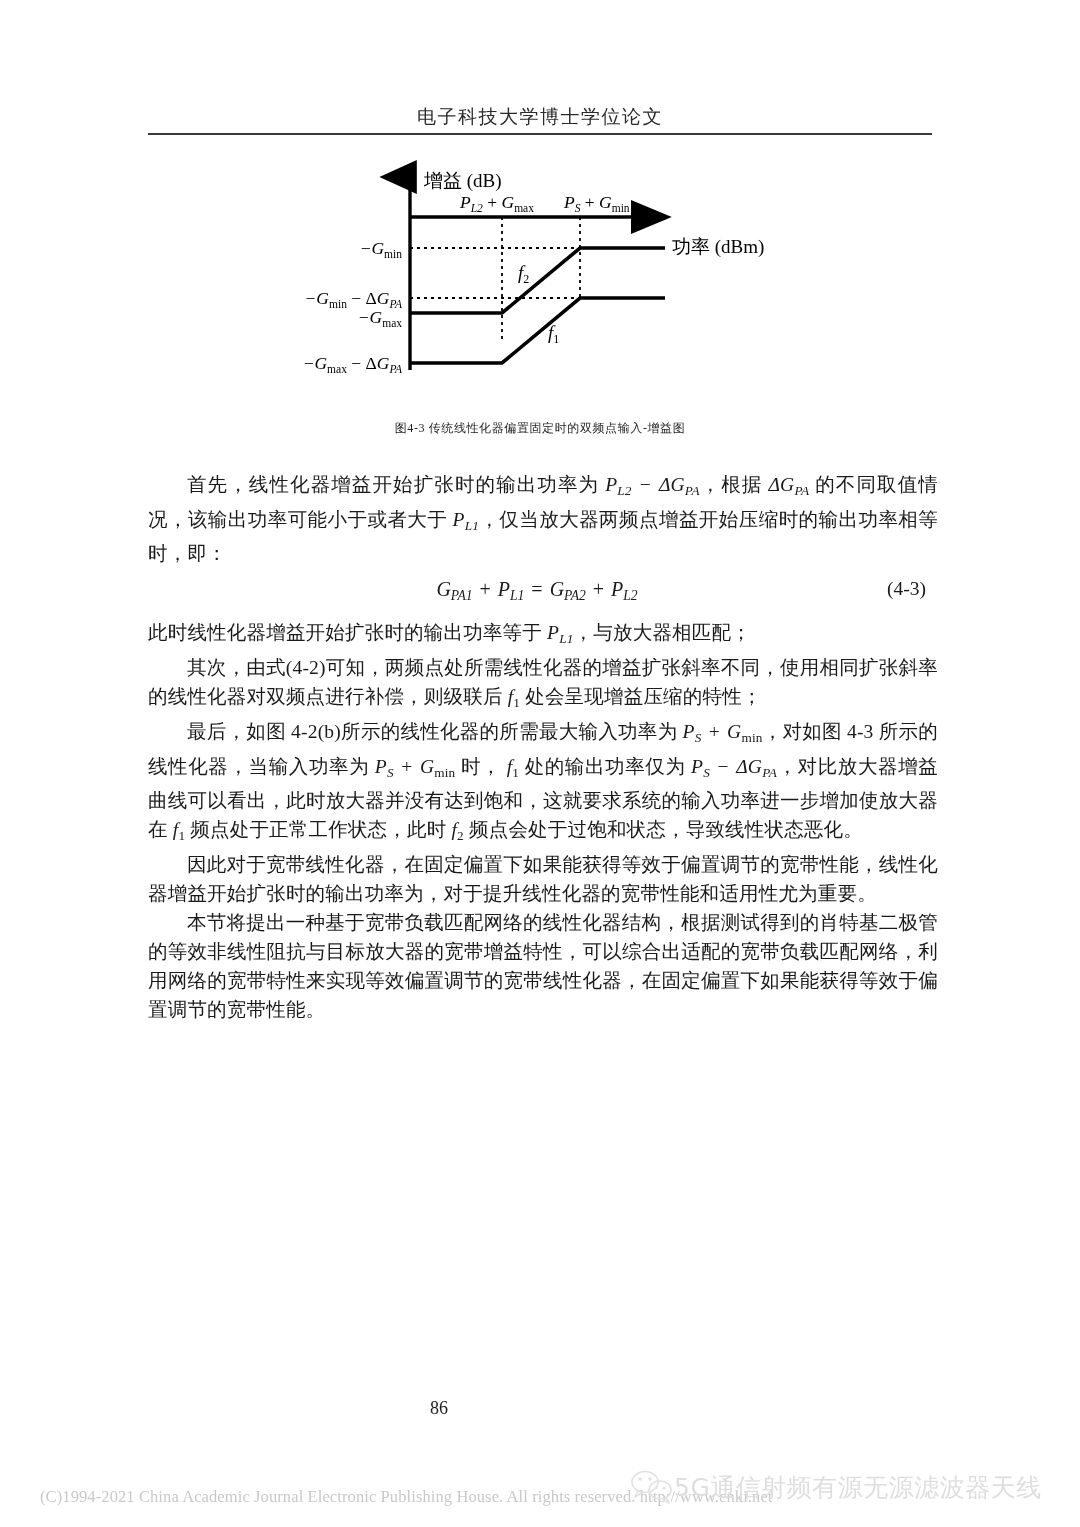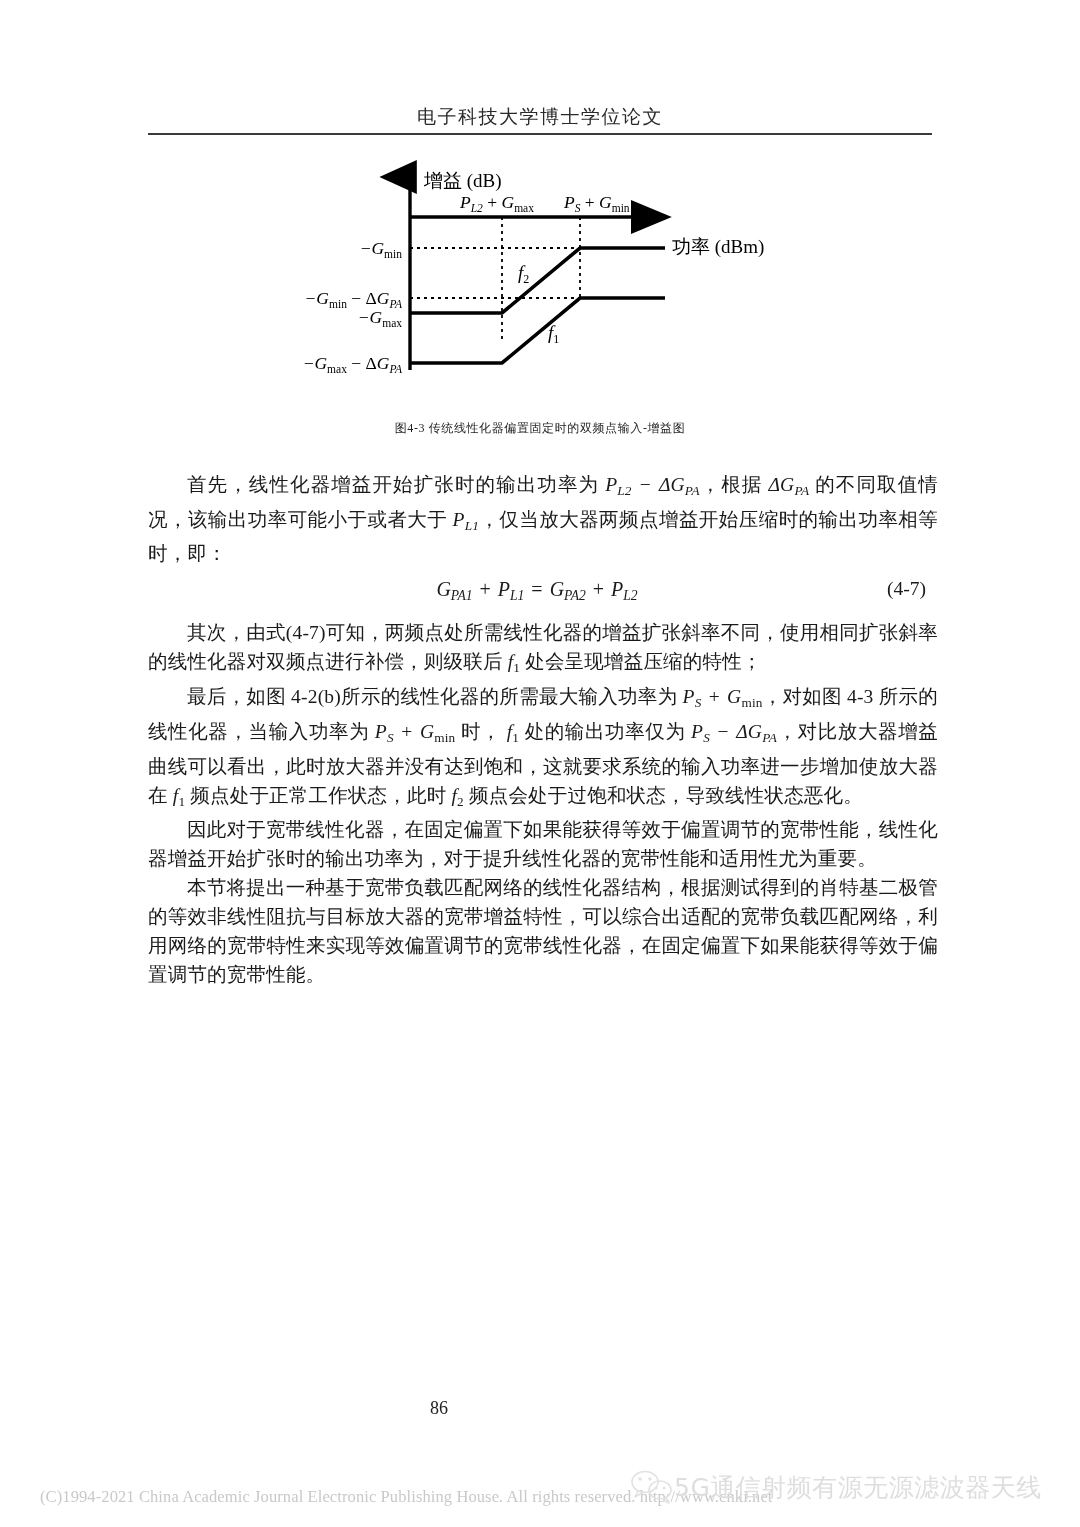--- a/index.html
+++ b/index.html
@@ -200,25 +200,26 @@
 </div>
 
 <div class="fig-caption">图4-3  传统线性化器偏置固定时的双频点输入-增益图</div>
 
 <div class="content">
 
   <p class="para indent"><span>首先，线性化器增益开始扩张时的输出功率为 </span><span class="mi"><span>P</span><sub class="it">L2</sub><span class="op"> − </span><span>ΔG</span><sub class="it">PA</sub></span><span>，根据 </span><span class="mi"><span>ΔG</span><sub class="it">PA</sub></span><span> 的不同取值情况，该输出功率可能小于或者大于 </span><span class="mi"><span>P</span><sub class="it">L1</sub></span><span>，仅当放大器两频点增益开始压缩时的输出功率相等时，即：</span></p>
 
   <div class="eq-line">
     <div class="eq-body mi"><span>G</span><sub class="it">PA1</sub><span class="op"> + </span><span>P</span><sub class="it">L1</sub><span class="op"> = </span><span>G</span><sub class="it">PA2</sub><span class="op"> + </span><span>P</span><sub class="it">L2</sub></div>
-    <div class="eq-num">(4-7)</div>
+    <div class="eq-num">(4-3)</div>
   </div>
 
-
-  <p class="para indent"><span>其次，由式(4-7)可知，两频点处所需线性化器的增益扩张斜率不同，使用相同扩张斜率的线性化器对双频点进行补偿，则级联后 </span><span class="mi"><span>f</span><sub>1</sub></span><span> 处会呈现增益压缩的特性；</span></p>
+  <p class="para"><span>此时线性化器增益开始扩张时的输出功率等于 </span><span class="mi"><span>P</span><sub class="it">L1</sub></span><span>，与放大器相匹配；</span></p>
+
+  <p class="para indent"><span>其次，由式(4-2)可知，两频点处所需线性化器的增益扩张斜率不同，使用相同扩张斜率的线性化器对双频点进行补偿，则级联后 </span><span class="mi"><span>f</span><sub>1</sub></span><span> 处会呈现增益压缩的特性；</span></p>
 
   <p class="para indent"><span>最后，如图 4-2(b)所示的线性化器的所需最大输入功率为 </span><span class="mi"><span>P</span><sub class="it">S</sub><span class="op"> + </span><span>G</span><sub>min</sub></span><span>，对如图 4-3 所示的线性化器，当输入功率为 </span><span class="mi"><span>P</span><sub class="it">S</sub><span class="op"> + </span><span>G</span><sub>min</sub></span><span> 时， </span><span class="mi"><span>f</span><sub>1</sub></span><span> 处的输出功率仅为 </span><span class="mi"><span>P</span><sub class="it">S</sub><span class="op"> − </span><span>ΔG</span><sub class="it">PA</sub></span><span>，对比放大器增益曲线可以看出，此时放大器并没有达到饱和，这就要求系统的输入功率进一步增加使放大器在 </span><span class="mi"><span>f</span><sub>1</sub></span><span> 频点处于正常工作状态，此时 </span><span class="mi"><span>f</span><sub>2</sub></span><span> 频点会处于过饱和状态，导致线性状态恶化。</span></p>
 
   <p class="para indent">因此对于宽带线性化器，在固定偏置下如果能获得等效于偏置调节的宽带性能，线性化器增益开始扩张时的输出功率为，对于提升线性化器的宽带性能和适用性尤为重要。</p>
 
 
   <p class="para indent">本节将提出一种基于宽带负载匹配网络的线性化器结构，根据测试得到的肖特基二极管的等效非线性阻抗与目标放大器的宽带增益特性，可以综合出适配的宽带负载匹配网络，利用网络的宽带特性来实现等效偏置调节的宽带线性化器，在固定偏置下如果能获得等效于偏置调节的宽带性能。</p>
 
 </div>
 

